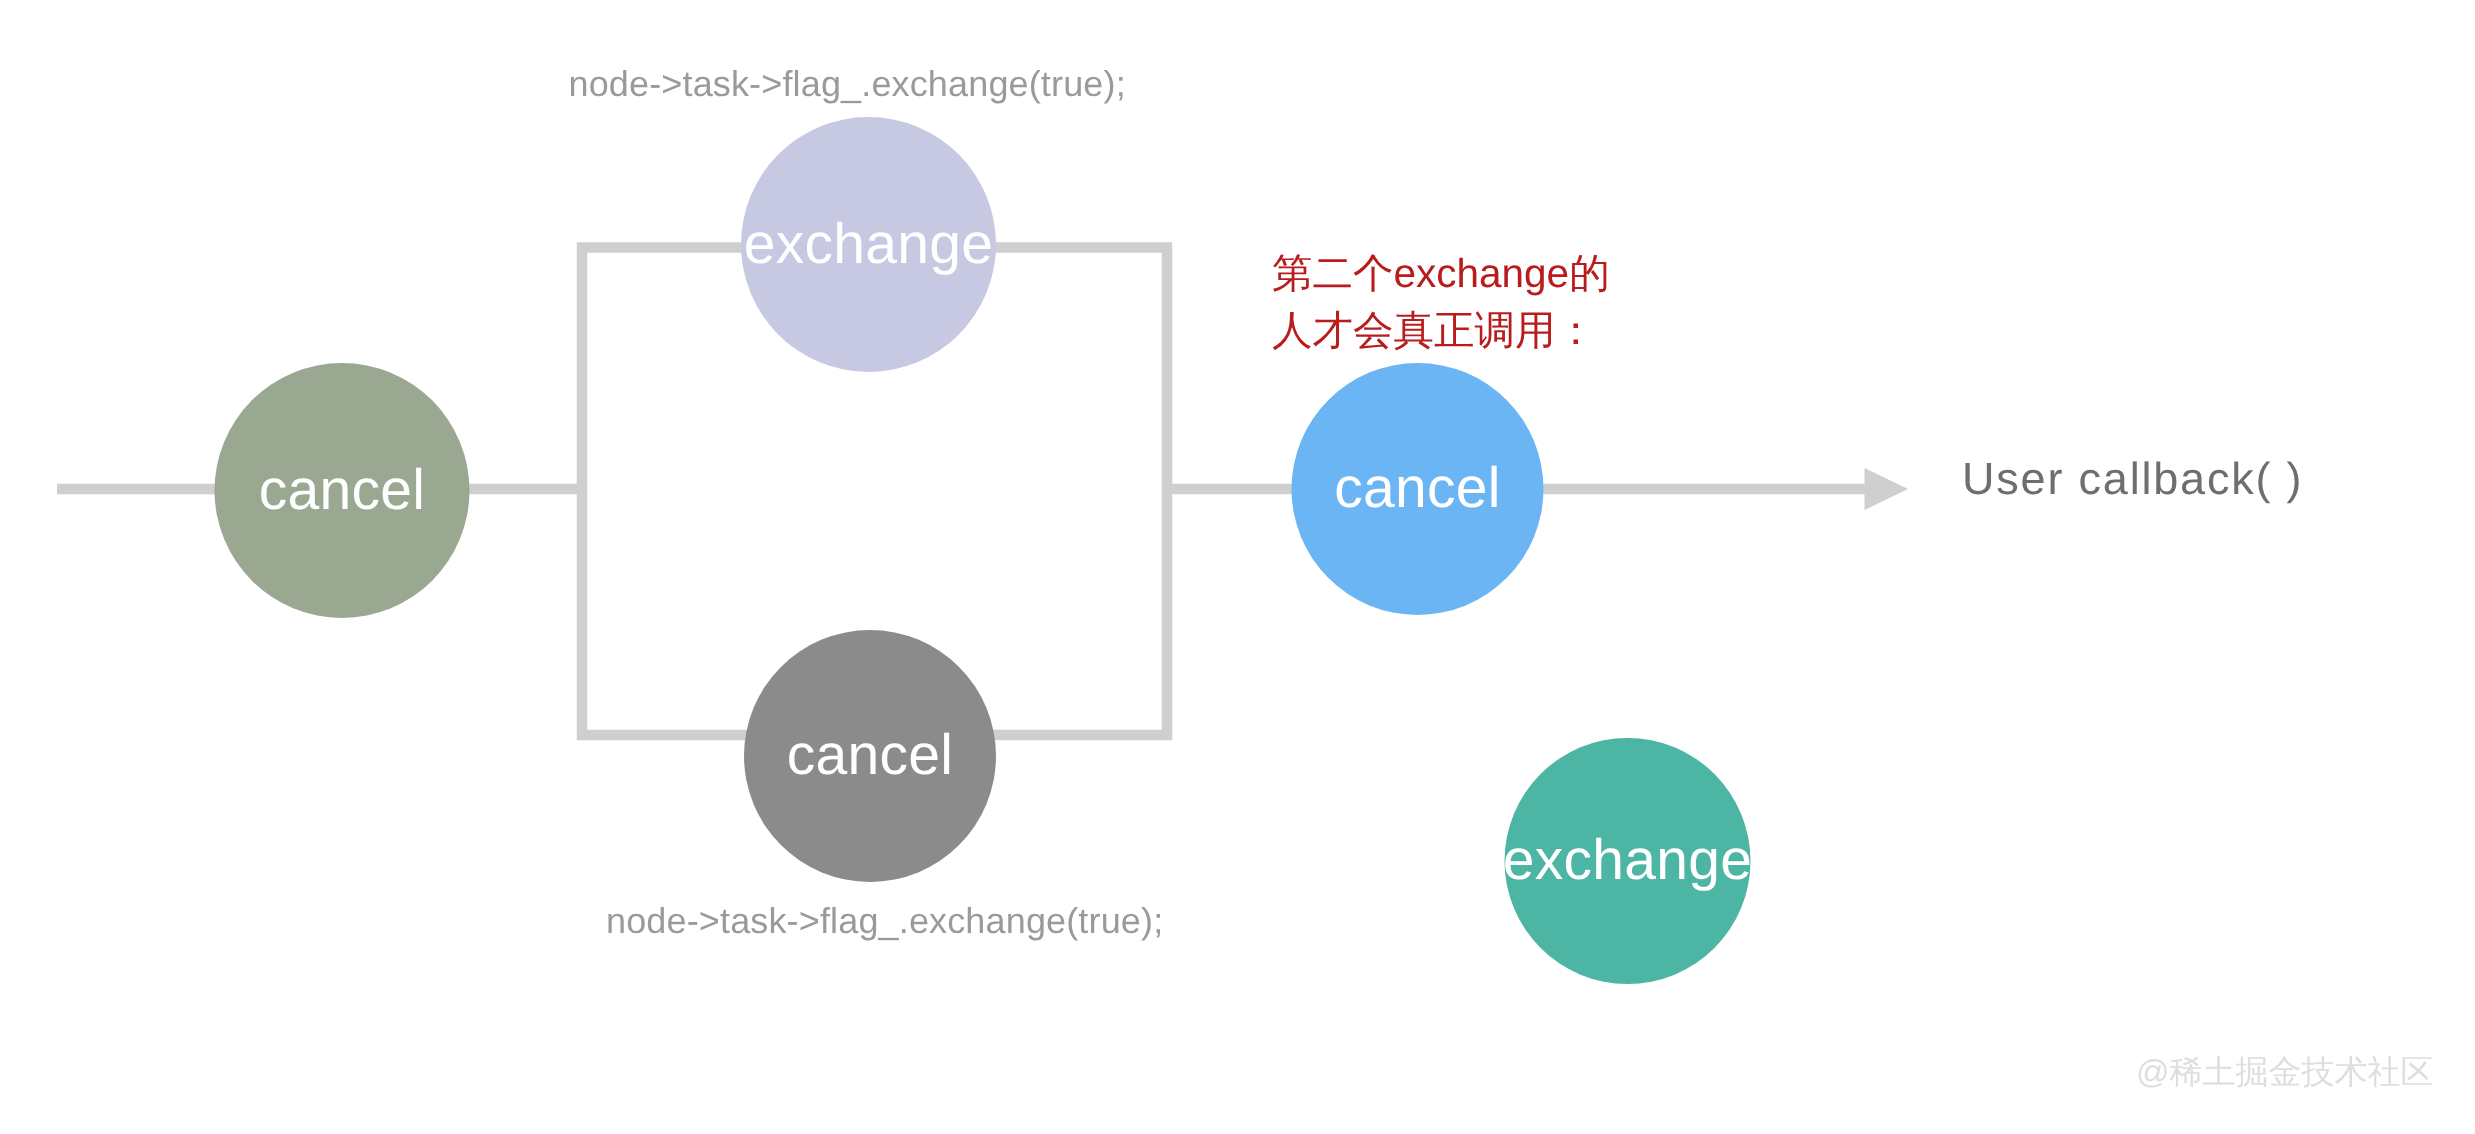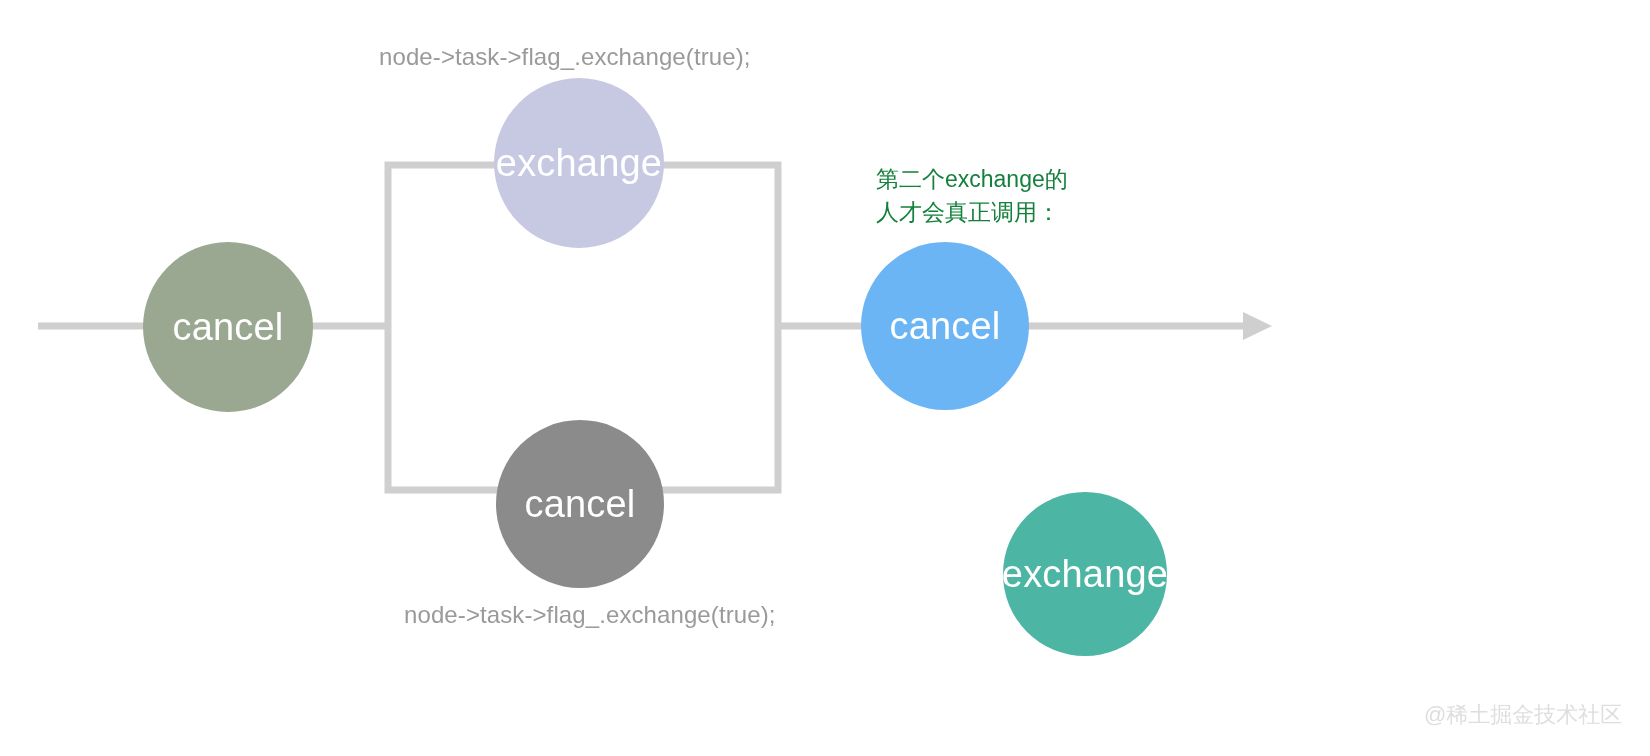--- a/index.html
+++ b/index.html
@@ -75,26 +75,25 @@
   .caption-bottom {
     left: 404px;
     top: 601px;
     font-size: 24px;
     letter-spacing: 0.1px;
   }
   .note-cn {
     position: absolute;
     left: 848px;
     top: 163px;
-    color: #15803d;
-    font-size: 23px;
+    color: #b91c1c;
+    font-size: 27px;
     line-height: 1.42;
     white-space: nowrap;
     user-select: none;
-    margin-left: 28px;
   }
   .user-callback {
     position: absolute;
     left: 1308px;
     top: 303px;
     color: #6e6e6e;
     font-size: 30px;
     letter-spacing: 1.2px;
     white-space: nowrap;
     user-select: none;
@@ -152,16 +151,17 @@
 
   <div class="caption caption-top">node-&gt;task-&gt;flag_.exchange(true);</div>
 
   <div class="caption caption-bottom">node-&gt;task-&gt;flag_.exchange(true);</div>
 
   <div class="note-cn">
     <div>第二个exchange的</div>
     <div>人才会真正调用：</div>
   </div>
 
+  <div class="user-callback">User callback( )</div>
 
   <div class="watermark">@稀土掘金技术社区</div>
 
 </div>
 
 </body></html>

